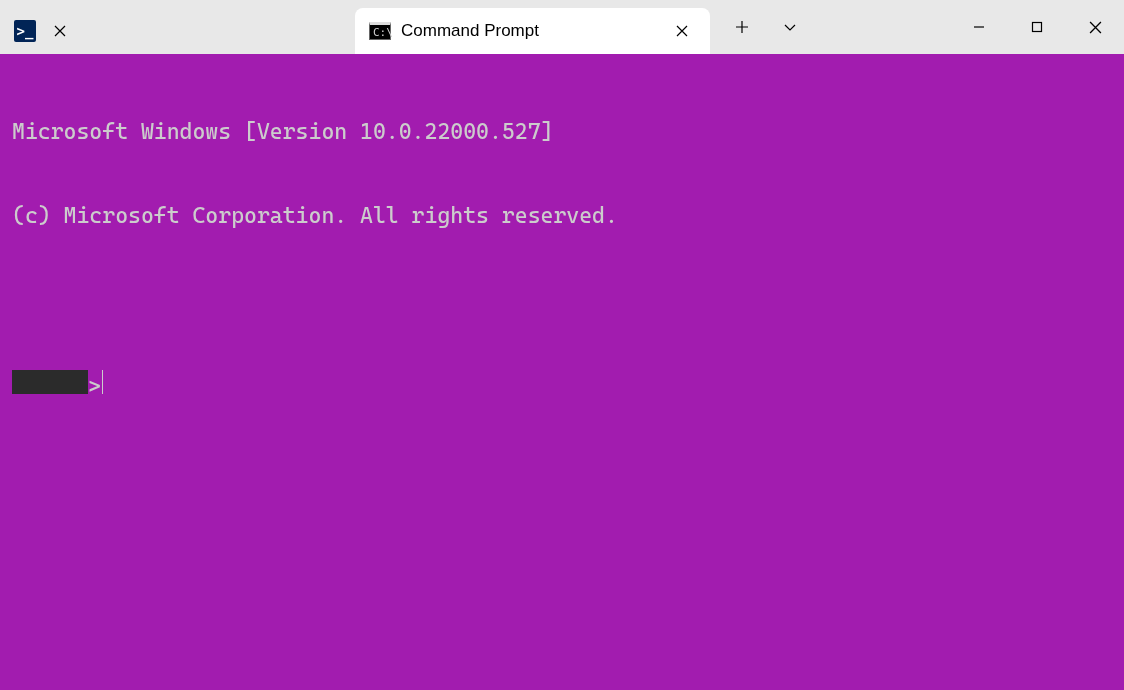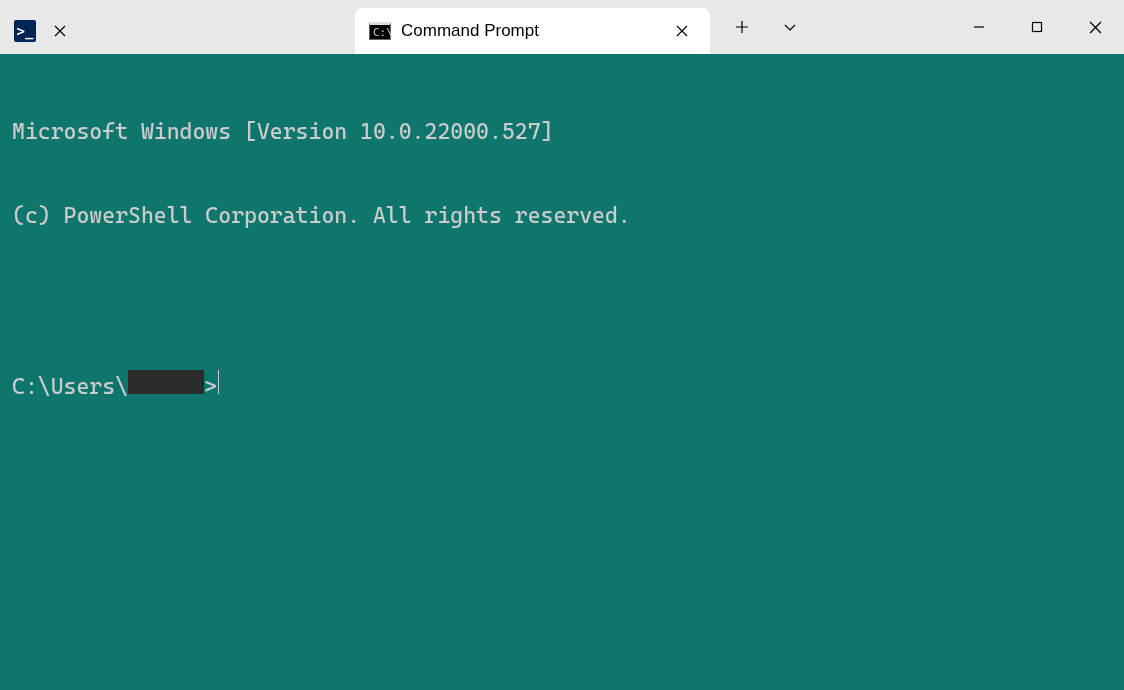--- a/index.html
+++ b/index.html
@@ -94,21 +94,21 @@
     .win-btn {
       width: 58px;
       height: 46px;
       display: flex;
       align-items: center;
       justify-content: center;
       color: #000;
     }
     .terminal {
       flex: 1;
-      background: #0f766e;
+      background: #a21caf;
       color: #cccccc;
       font-family: "Cascadia Mono", Consolas, monospace;
       font-size: 22px;
       line-height: 28px;
       padding: 8px 12px;
       position: relative;
       white-space: pre;
     }
     .term-line { display: block; }
     .prompt-line {
@@ -230,17 +230,17 @@
       <div class="win-btn close">
         <svg width="13" height="13" viewBox="0 0 12 12">
             <path d="M1 1 L11 11 M11 1 L1 11" stroke="currentColor" stroke-width="1.2" fill="none"></path>
           </svg>
       </div>
     </div>
   </div>
 
   <div class="terminal">
     <span class="term-line">Microsoft Windows [Version 10.0.22000.527]</span>
-    <span class="term-line">(c) PowerShell Corporation. All rights reserved.</span>
+    <span class="term-line">(c) Microsoft Corporation. All rights reserved.</span>
     <span class="term-line"> </span>
-    <span class="prompt-line"><span>C:\Users\</span><span class="redacted"></span><span>&gt;</span><span class="cursor"></span></span>
+    <span class="prompt-line"><span class="redacted"></span><span>&gt;</span><span class="cursor"></span></span>
   </div>
 </div>
 
 </body></html>

